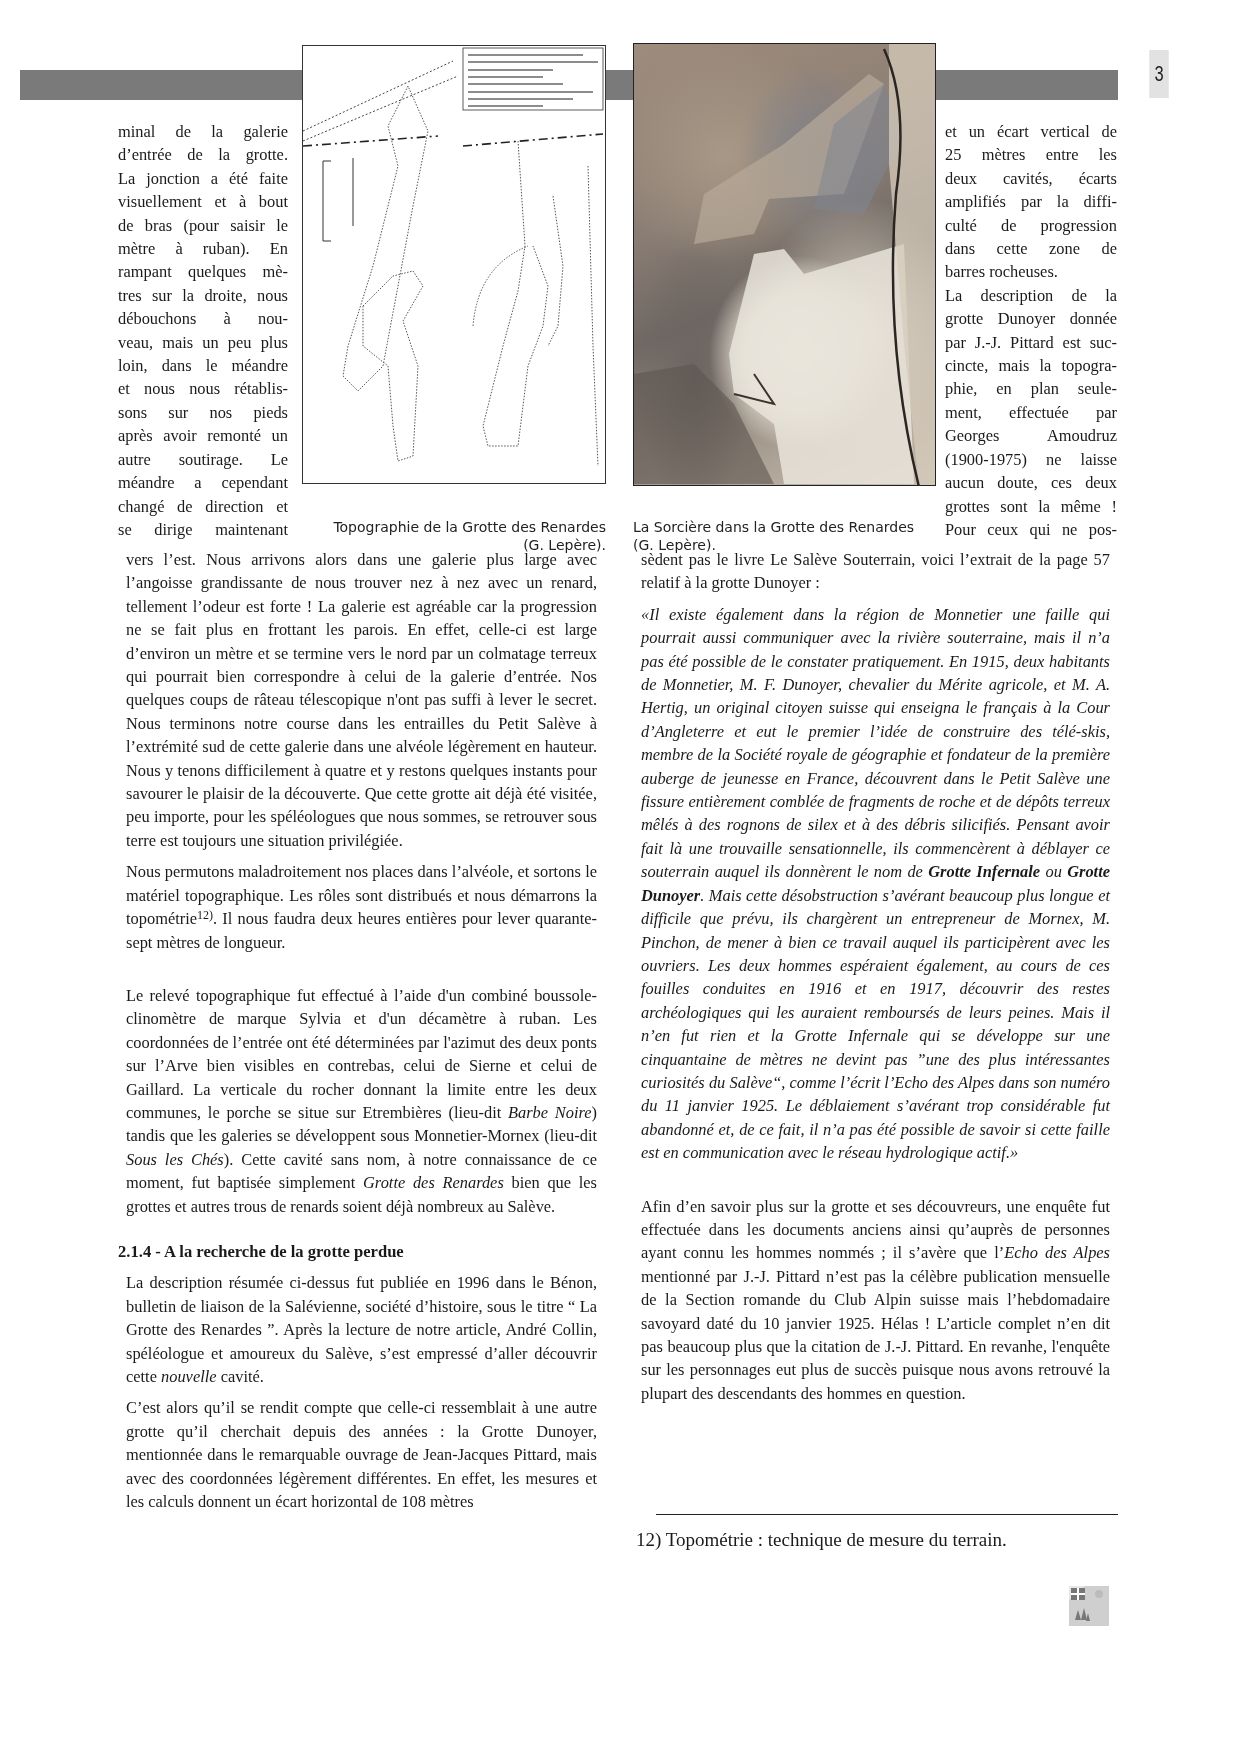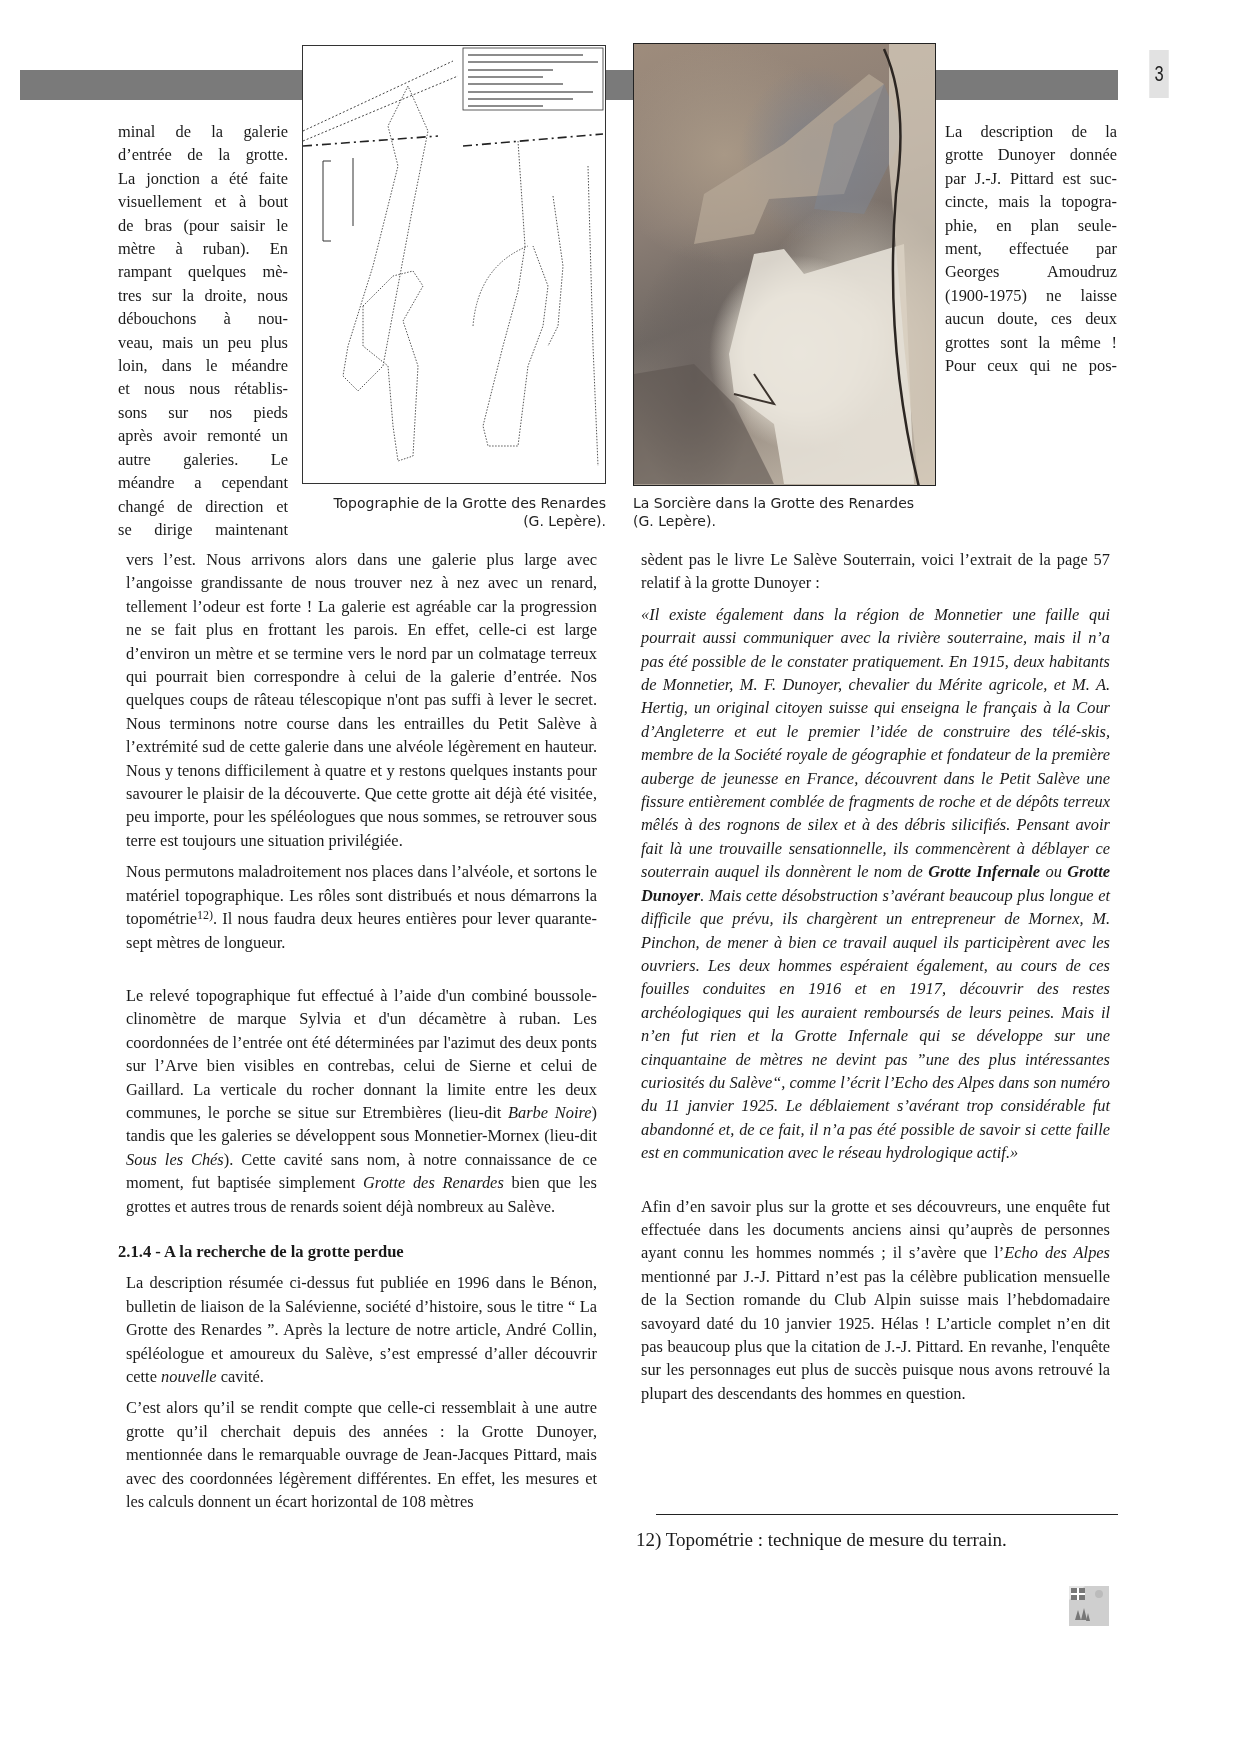--- a/index.html
+++ b/index.html
@@ -18,21 +18,21 @@
                  border: 1.5px solid #333; box-sizing: border-box; overflow: hidden; }
   .fig-photo { left: 633px; top: 43px; width: 303px; height: 443px; border: 1.5px solid #222;
                box-sizing: border-box; overflow: hidden;
                background:
                  radial-gradient(ellipse 30% 22% at 55% 70%, #eeeae2 0%, #e2dcd0 60%, rgba(0,0,0,0) 100%),
                  radial-gradient(ellipse 35% 30% at 75% 65%, #ddd5c6 0%, rgba(0,0,0,0) 100%),
                  radial-gradient(ellipse 20% 30% at 20% 75%, #6c6460 0%, rgba(0,0,0,0) 100%),
                  radial-gradient(ellipse 25% 20% at 60% 25%, #7d8088 0%, rgba(0,0,0,0) 100%),
                  radial-gradient(ellipse 40% 25% at 30% 25%, #a89886 0%, rgba(0,0,0,0) 100%),
                  linear-gradient(160deg, #9e8c7c 0%, #8a7d74 35%, #6f6863 55%, #9a8f84 75%, #c9bfb0 100%); }
-  .caption { font-family: "DejaVu Sans", "Liberation Sans", sans-serif; font-size: 14px; line-height: 18px; color: #222; }
+  .caption { font-family: "DejaVu Sans", "Liberation Sans", sans-serif; font-size: 14px; line-height: 18px; color: #222; margin-top: 24px; }
   .cap-diagram { left: 300px; top: 494px; width: 306px; text-align: right; }
   .cap-photo { left: 633px; top: 494px; width: 310px; text-align: left; }
   .heading { font-weight: bold; font-size: 16.6px; }
   .it { font-style: italic; }
   .bold { font-weight: bold; }
   .footnote-rule { left: 656px; top: 1514px; width: 462px; height: 0; border-top: 1.5px solid #222; }
   .footnote { left: 636px; top: 1532px; font-size: 19px; line-height: 16px; }
   .logo { left: 1069px; top: 1586px; width: 40px; height: 40px; }
   sup { font-size: 12px; vertical-align: 5px; line-height: 0; }
 </style>
@@ -51,21 +51,21 @@
       <div style="text-align: justify; text-align-last: justify; white-space: nowrap;">de bras (pour saisir le</div>
       <div style="text-align: justify; text-align-last: justify; white-space: nowrap;">mètre à ruban). En</div>
       <div style="text-align: justify; text-align-last: justify; white-space: nowrap;">rampant quelques mè-</div>
       <div style="text-align: justify; text-align-last: justify; white-space: nowrap;">tres sur la droite, nous</div>
       <div style="text-align: justify; text-align-last: justify; white-space: nowrap;">débouchons à nou-</div>
       <div style="text-align: justify; text-align-last: justify; white-space: nowrap;">veau, mais un peu plus</div>
       <div style="text-align: justify; text-align-last: justify; white-space: nowrap;">loin, dans le méandre</div>
       <div style="text-align: justify; text-align-last: justify; white-space: nowrap;">et nous nous rétablis-</div>
       <div style="text-align: justify; text-align-last: justify; white-space: nowrap;">sons sur nos pieds</div>
       <div style="text-align: justify; text-align-last: justify; white-space: nowrap;">après avoir remonté un</div>
-      <div style="text-align: justify; text-align-last: justify; white-space: nowrap;">autre galeries. Le</div>
+      <div style="text-align: justify; text-align-last: justify; white-space: nowrap;">autre soutirage. Le</div>
       <div style="text-align: justify; text-align-last: justify; white-space: nowrap;">méandre a cependant</div>
       <div style="text-align: justify; text-align-last: justify; white-space: nowrap;">changé de direction et</div>
       <div style="text-align: justify; text-align-last: justify; white-space: nowrap;">se dirige maintenant</div>
     </div>
 </div>
 
 <div class="abs fig-diagram">
   <svg width="304" height="439" viewBox="0 0 304 439">
     <g fill="none" stroke="#444" stroke-width="1" stroke-dasharray="2,2">
       <path d="M0,85 L150,15"></path>
@@ -117,20 +117,29 @@
     <path d="M250,5 Q275,60 262,150 Q250,300 285,443" fill="none" stroke="#2c2622" stroke-width="2.5"></path>
     <path d="M100,350 L140,360 L120,330" fill="none" stroke="#3b332d" stroke-width="2"></path>
   </svg>
 </div>
 <div class="abs caption cap-photo">
   <div>La Sorcière dans la Grotte des Renardes</div>
   <div>(G. Lepère).</div>
 </div>
 
 <div class="abs txt" style="left:945px; top:120px; width:172px;">
+  <div id="right-narrow-1">
+      <div style="text-align: justify; text-align-last: justify; white-space: nowrap;">et un écart vertical de</div>
+      <div style="text-align: justify; text-align-last: justify; white-space: nowrap;">25 mètres entre les</div>
+      <div style="text-align: justify; text-align-last: justify; white-space: nowrap;">deux cavités, écarts</div>
+      <div style="text-align: justify; text-align-last: justify; white-space: nowrap;">amplifiés par la diffi-</div>
+      <div style="text-align: justify; text-align-last: justify; white-space: nowrap;">culté de progression</div>
+      <div style="text-align: justify; text-align-last: justify; white-space: nowrap;">dans cette zone de</div>
+      <div style="text-align: justify; text-align-last: left; white-space: nowrap;">barres rocheuses.</div>
+    </div>
   <div id="right-narrow-2">
       <div style="text-align: justify; text-align-last: justify; white-space: nowrap;">La description de la</div>
       <div style="text-align: justify; text-align-last: justify; white-space: nowrap;">grotte Dunoyer donnée</div>
       <div style="text-align: justify; text-align-last: justify; white-space: nowrap;">par J.-J. Pittard est suc-</div>
       <div style="text-align: justify; text-align-last: justify; white-space: nowrap;">cincte, mais la topogra-</div>
       <div style="text-align: justify; text-align-last: justify; white-space: nowrap;">phie, en plan seule-</div>
       <div style="text-align: justify; text-align-last: justify; white-space: nowrap;">ment, effectuée par</div>
       <div style="text-align: justify; text-align-last: justify; white-space: nowrap;">Georges Amoudruz</div>
       <div style="text-align: justify; text-align-last: justify; white-space: nowrap;">(1900-1975) ne laisse</div>
       <div style="text-align: justify; text-align-last: justify; white-space: nowrap;">aucun doute, ces deux</div>

